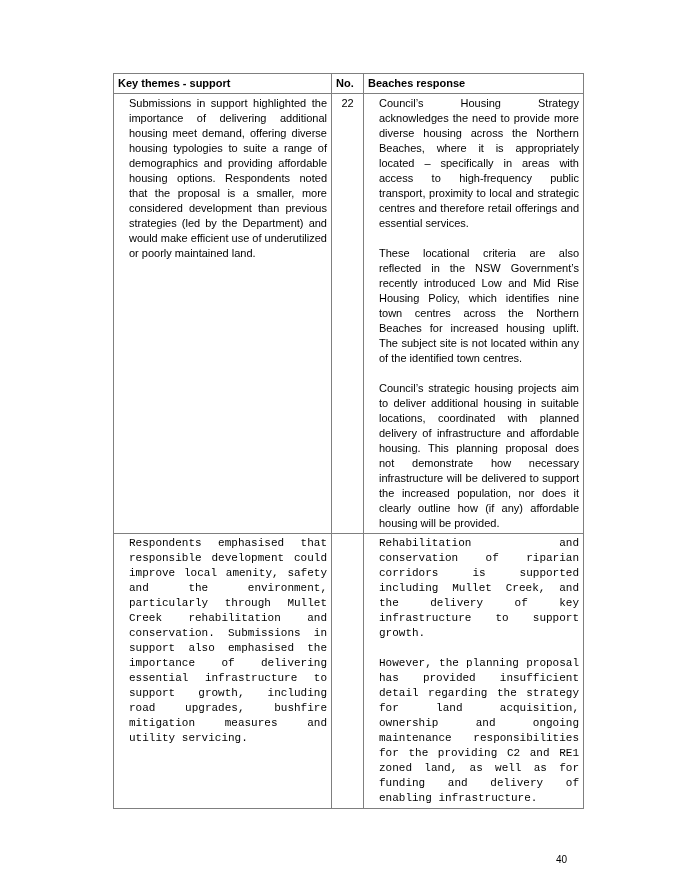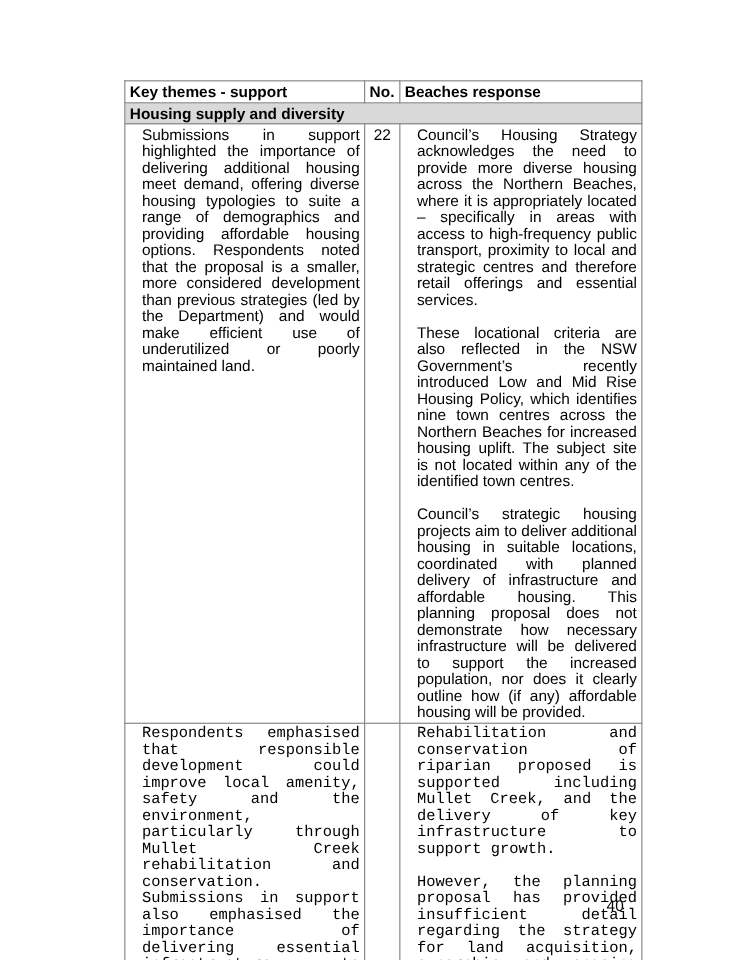--- a/index.html
+++ b/index.html
@@ -25,21 +25,21 @@
     table-layout: fixed;
   }
   table.report-table col.c1 { width: 218px; }
   table.report-table col.c2 { width: 32px; }
   table.report-table col.c3 { width: 220px; }
   table.report-table th,
   table.report-table td {
     border: 1px solid #7f7f7f;
     vertical-align: top;
     padding: 2px 4px;
-    font-size: 14px;
+    font-size: 11px;
     line-height: 15px;
     color: #000000;
     word-wrap: break-word;
   }
   table.report-table th {
     text-align: left;
     font-weight: bold;
     height: 15px;
   }
   tr.section-row td {
@@ -58,23 +58,23 @@
     margin-top: 42px;
   }
   td p {
     margin: 0 0 15px 11px;
   }
   td p:last-child {
     margin-bottom: 0;
   }
   .page-number {
     position: absolute;
-    top: 816px;
+    top: 852px;
     right: 108px;
-    font-size: 14px;
+    font-size: 10px;
     line-height: 15px;
     color: #000000;
   }
 </style>
 </head>
 <body>
 
 <div class="page">
 
   <table class="report-table">
@@ -84,43 +84,40 @@
       <col class="c3">
     </colgroup>
     <thead>
       <tr>
         <th>Key themes - support</th>
         <th>No.</th>
         <th>Beaches response</th>
       </tr>
     </thead>
     <tbody>
-      <tr class="section-row">
-        <td colspan="3">Housing supply and diversity</td>
-      </tr>
 
       <tr class="content-row-1">
         <td class="theme-cell">
           <p>Submissions in support highlighted the importance of delivering additional housing meet demand, offering diverse housing typologies to suite a range of demographics and providing affordable housing options. Respondents noted that the proposal is a smaller, more considered development than previous strategies (led by the Department) and would make efficient use of underutilized or poorly maintained land.</p>
         </td>
         <td class="no-cell">22</td>
         <td class="response-cell">
           <p>Council’s Housing Strategy acknowledges the need to provide more diverse housing across the Northern Beaches, where it is appropriately located – specifically in areas with access to high-frequency public transport, proximity to local and strategic centres and therefore retail offerings and essential services.</p>
           <p>These locational criteria are also reflected in the NSW Government’s recently introduced Low and Mid Rise Housing Policy, which identifies nine town centres across the Northern Beaches for increased housing uplift. The subject site is not located within any of the identified town centres.</p>
           <p>Council’s strategic housing projects aim to deliver additional housing in suitable locations, coordinated with planned delivery of infrastructure and affordable housing. This planning proposal does not demonstrate how necessary infrastructure will be delivered to support the increased population, nor does it clearly outline how (if any) affordable housing will be provided.</p>
         </td>
       </tr>
 
       <tr class="content-row-2">
         <td class="theme-cell">
           <p>Respondents emphasised that responsible development could improve local amenity, safety and the environment, particularly through Mullet Creek rehabilitation and conservation. Submissions in support also emphasised the importance of delivering essential infrastructure to support growth, including road upgrades, bushfire mitigation measures and utility servicing.</p>
         </td>
         <td class="no-cell"></td>
         <td class="response-cell">
-          <p>Rehabilitation and conservation of riparian proposed is supported including Mullet Creek, and the delivery of key infrastructure to support growth.</p>
+          <p>Rehabilitation and conservation of riparian corridors is supported including Mullet Creek, and the delivery of key infrastructure to support growth.</p>
           <p>However, the planning proposal has provided insufficient detail regarding the strategy for land acquisition, ownership and ongoing maintenance responsibilities for the providing C2 and RE1 zoned land, as well as for funding and delivery of enabling infrastructure.</p>
         </td>
       </tr>
     </tbody>
   </table>
 
   <div class="page-number">40</div>
 
 </div>
 

